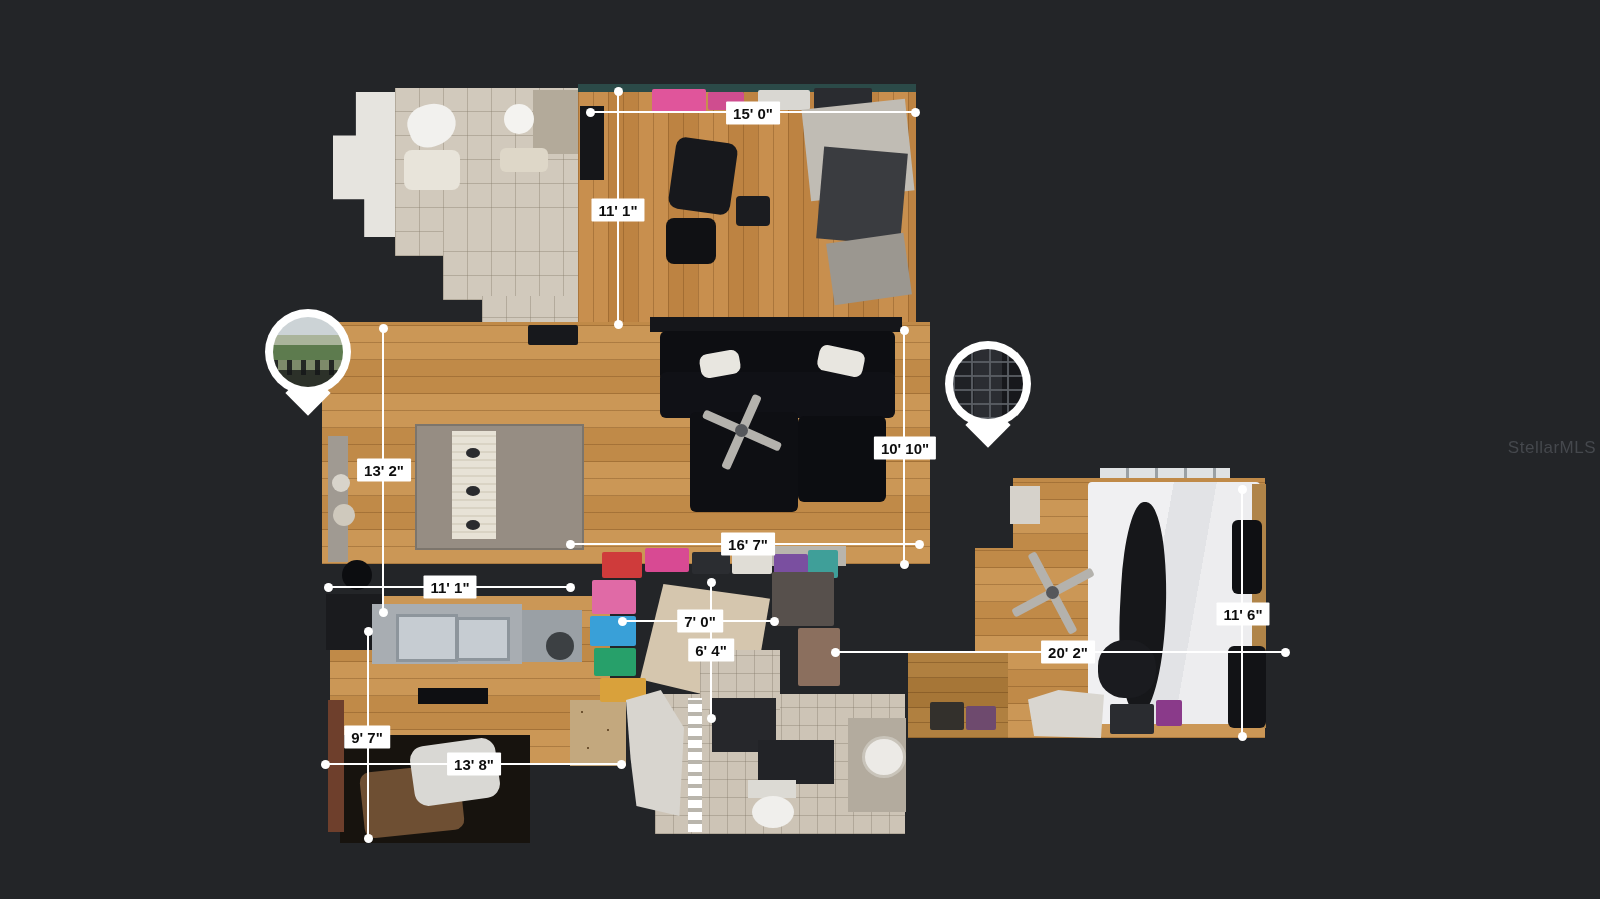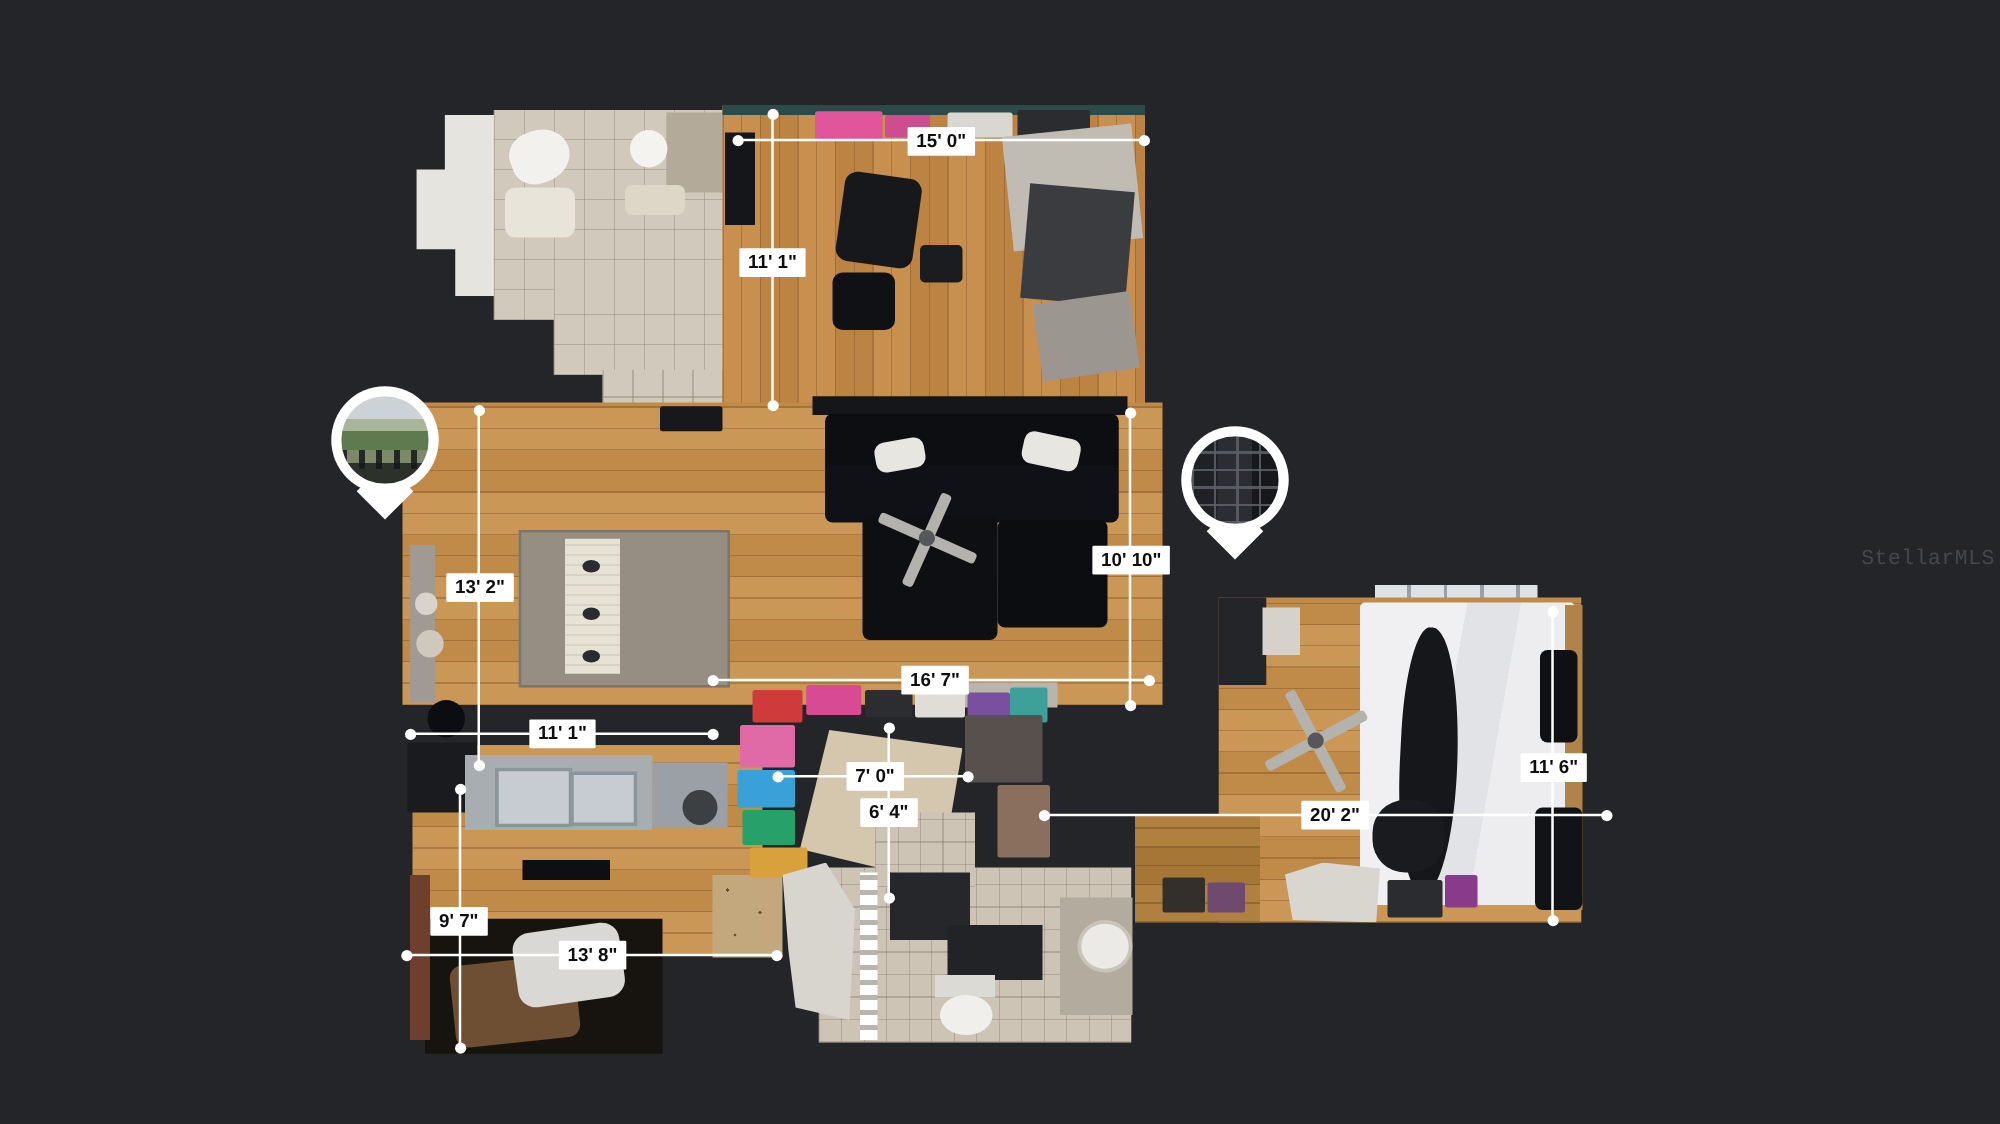--- a/index.html
+++ b/index.html
@@ -39,21 +39,21 @@
       background:#ffffff;color:#0e0e0e;font-weight:700;font-size:15px;line-height:1;
       padding:4px 7px;white-space:nowrap;border-radius:1px;}
 
   
   .pin{position:absolute;width:86px;height:86px;background:#fff;border-radius:50%;z-index:70;cursor:pointer;}
   .pin::after{content:"";position:absolute;left:50%;bottom:-14px;width:32px;height:32px;
       background:#fff;transform:translateX(-50%) rotate(45deg);z-index:-1;}
   .pin-photo{position:absolute;inset:8px;border-radius:50%;overflow:hidden;}
 
   
-  .watermark{position:absolute;z-index:40;color:#45484d;font-size:17px;letter-spacing:.5px;font-family:Liberation Mono, monospace;}
+  .watermark{position:absolute;z-index:40;color:#45484d;font-size:17px;letter-spacing:.5px;}
   .chip{position:absolute;border-radius:2px;}
   .fan-bar{position:absolute;background:#b4b2ad;border-radius:3px;}
 </style>
 </head>
 <body>
 
 <div class="stage">
 
   <div class="abs" style="left:333px;top:92px;width:104px;height:145px;background:#e6e4df;
               clip-path:polygon(22% 0,70% 0,70% 16%,100% 16%,100% 100%,30% 100%,30% 74%,0 74%,0 30%,22% 30%);"></div>

